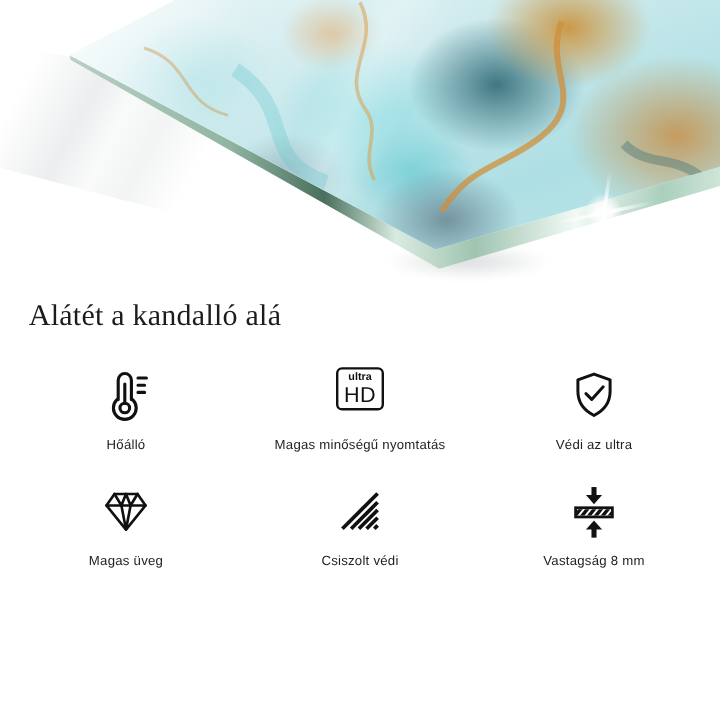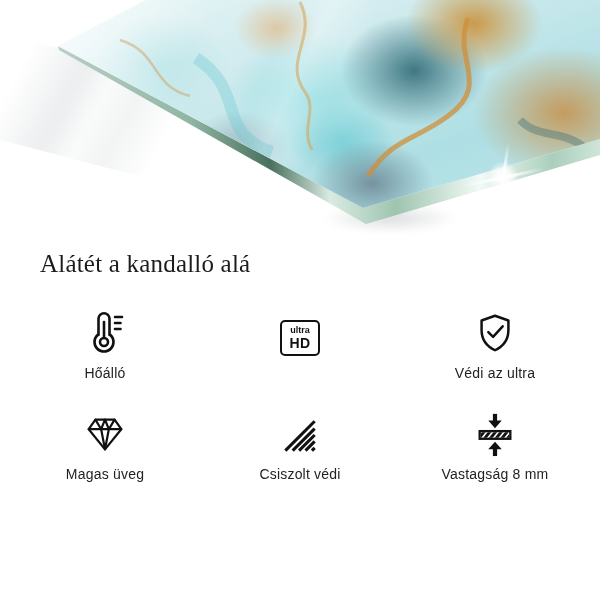--- a/index.html
+++ b/index.html
@@ -61,51 +61,51 @@
     left:-1.5px; top:-34px; width:3px; height:68px;
     background:linear-gradient(to bottom, rgba(255,255,255,0), #fff 45%, #fff 55%, rgba(255,255,255,0));
     transform:rotate(8deg);
   }
   .sparkle .glow {
     left:-16px; top:-16px; width:32px; height:32px; border-radius:50%;
     background:radial-gradient(circle, rgba(255,255,255,1) 0%, rgba(255,255,255,0.85) 30%, rgba(255,255,255,0) 70%);
   }
 
   
-  .content { padding:0 40px; }
+  .content { padding:0 24px; }
   h1 {
     margin-top:12px;
     font-family:"Liberation Serif","DejaVu Serif",serif;
     font-weight:400; font-size:25px; line-height:33px;
     color:#1c1c1c; letter-spacing:0.2px;
   }
   .description {
     margin-top:15px; max-width:525px;
     font-size:13px; line-height:23px; color:#3c3c3c;
   }
 
   
   .features {
     margin:26px 30px 0;
     display:grid;
     grid-template-columns:150px 1fr 150px;
     row-gap:26px;
   }
   .feature { display:flex; flex-direction:column; align-items:center; }
-  .feature .icon-box { height:50px; display:flex; align-items:flex-end; justify-content:center; }
-  .feature .label { margin-top:9px; font-size:14px; color:#222; letter-spacing:0.2px; }
+  .feature .icon-box { height:50px; display:flex; align-items:flex-start; justify-content:center; }
+  .feature .label { margin-top:9px; font-size:11px; color:#222; letter-spacing:0.2px; }
   .icon-svg { stroke:#111; fill:none; stroke-width:2.6; stroke-linecap:round; stroke-linejoin:round; }
 
   .ultrahd-box {
     width:40px; height:36px; border:2.6px solid #111; border-radius:5px;
     display:flex; flex-direction:column; align-items:center; justify-content:center;
     color:#111; line-height:1;
   }
   .ultrahd-box .t1 { font-size:9px; font-weight:700; letter-spacing:0; }
-  .ultrahd-box .t2 { font-size:14px; font-weight:700; margin-top:1px; letter-spacing:0.3px; }
+  .ultrahd-box .t2 { font-size:18px; font-weight:400; margin-top:1px; letter-spacing:0.3px; }
 </style>
 </head>
 <body>
 
 <div class="page">
 
   <div class="hero">
     <div class="panel-reflection"></div>
     <div class="panel-shadow"></div>
     <div class="panel-edge"></div>
@@ -147,20 +147,21 @@
       <div class="label">Hőálló</div>
     </div>
 
     <div class="feature">
       <div class="icon-box">
         <div class="ultrahd-box">
           <span class="t1">ultra</span>
           <span class="t2">HD</span>
         </div>
       </div>
+      <div class="label">Magas minőségű nyomtatás</div>
     </div>
 
     <div class="feature">
       <div class="icon-box">
         <svg class="icon-svg" width="46" height="46" viewBox="0 0 48 48">
           <path d="M24,6 L38,11 V21 C38,31 32,38 24,42 C16,38 10,31 10,21 V11 Z"></path>
           <path d="M17,23 l5,5 l10,-11"></path>
         </svg>
       </div>
       <div class="label">Védi az ultra</div>

